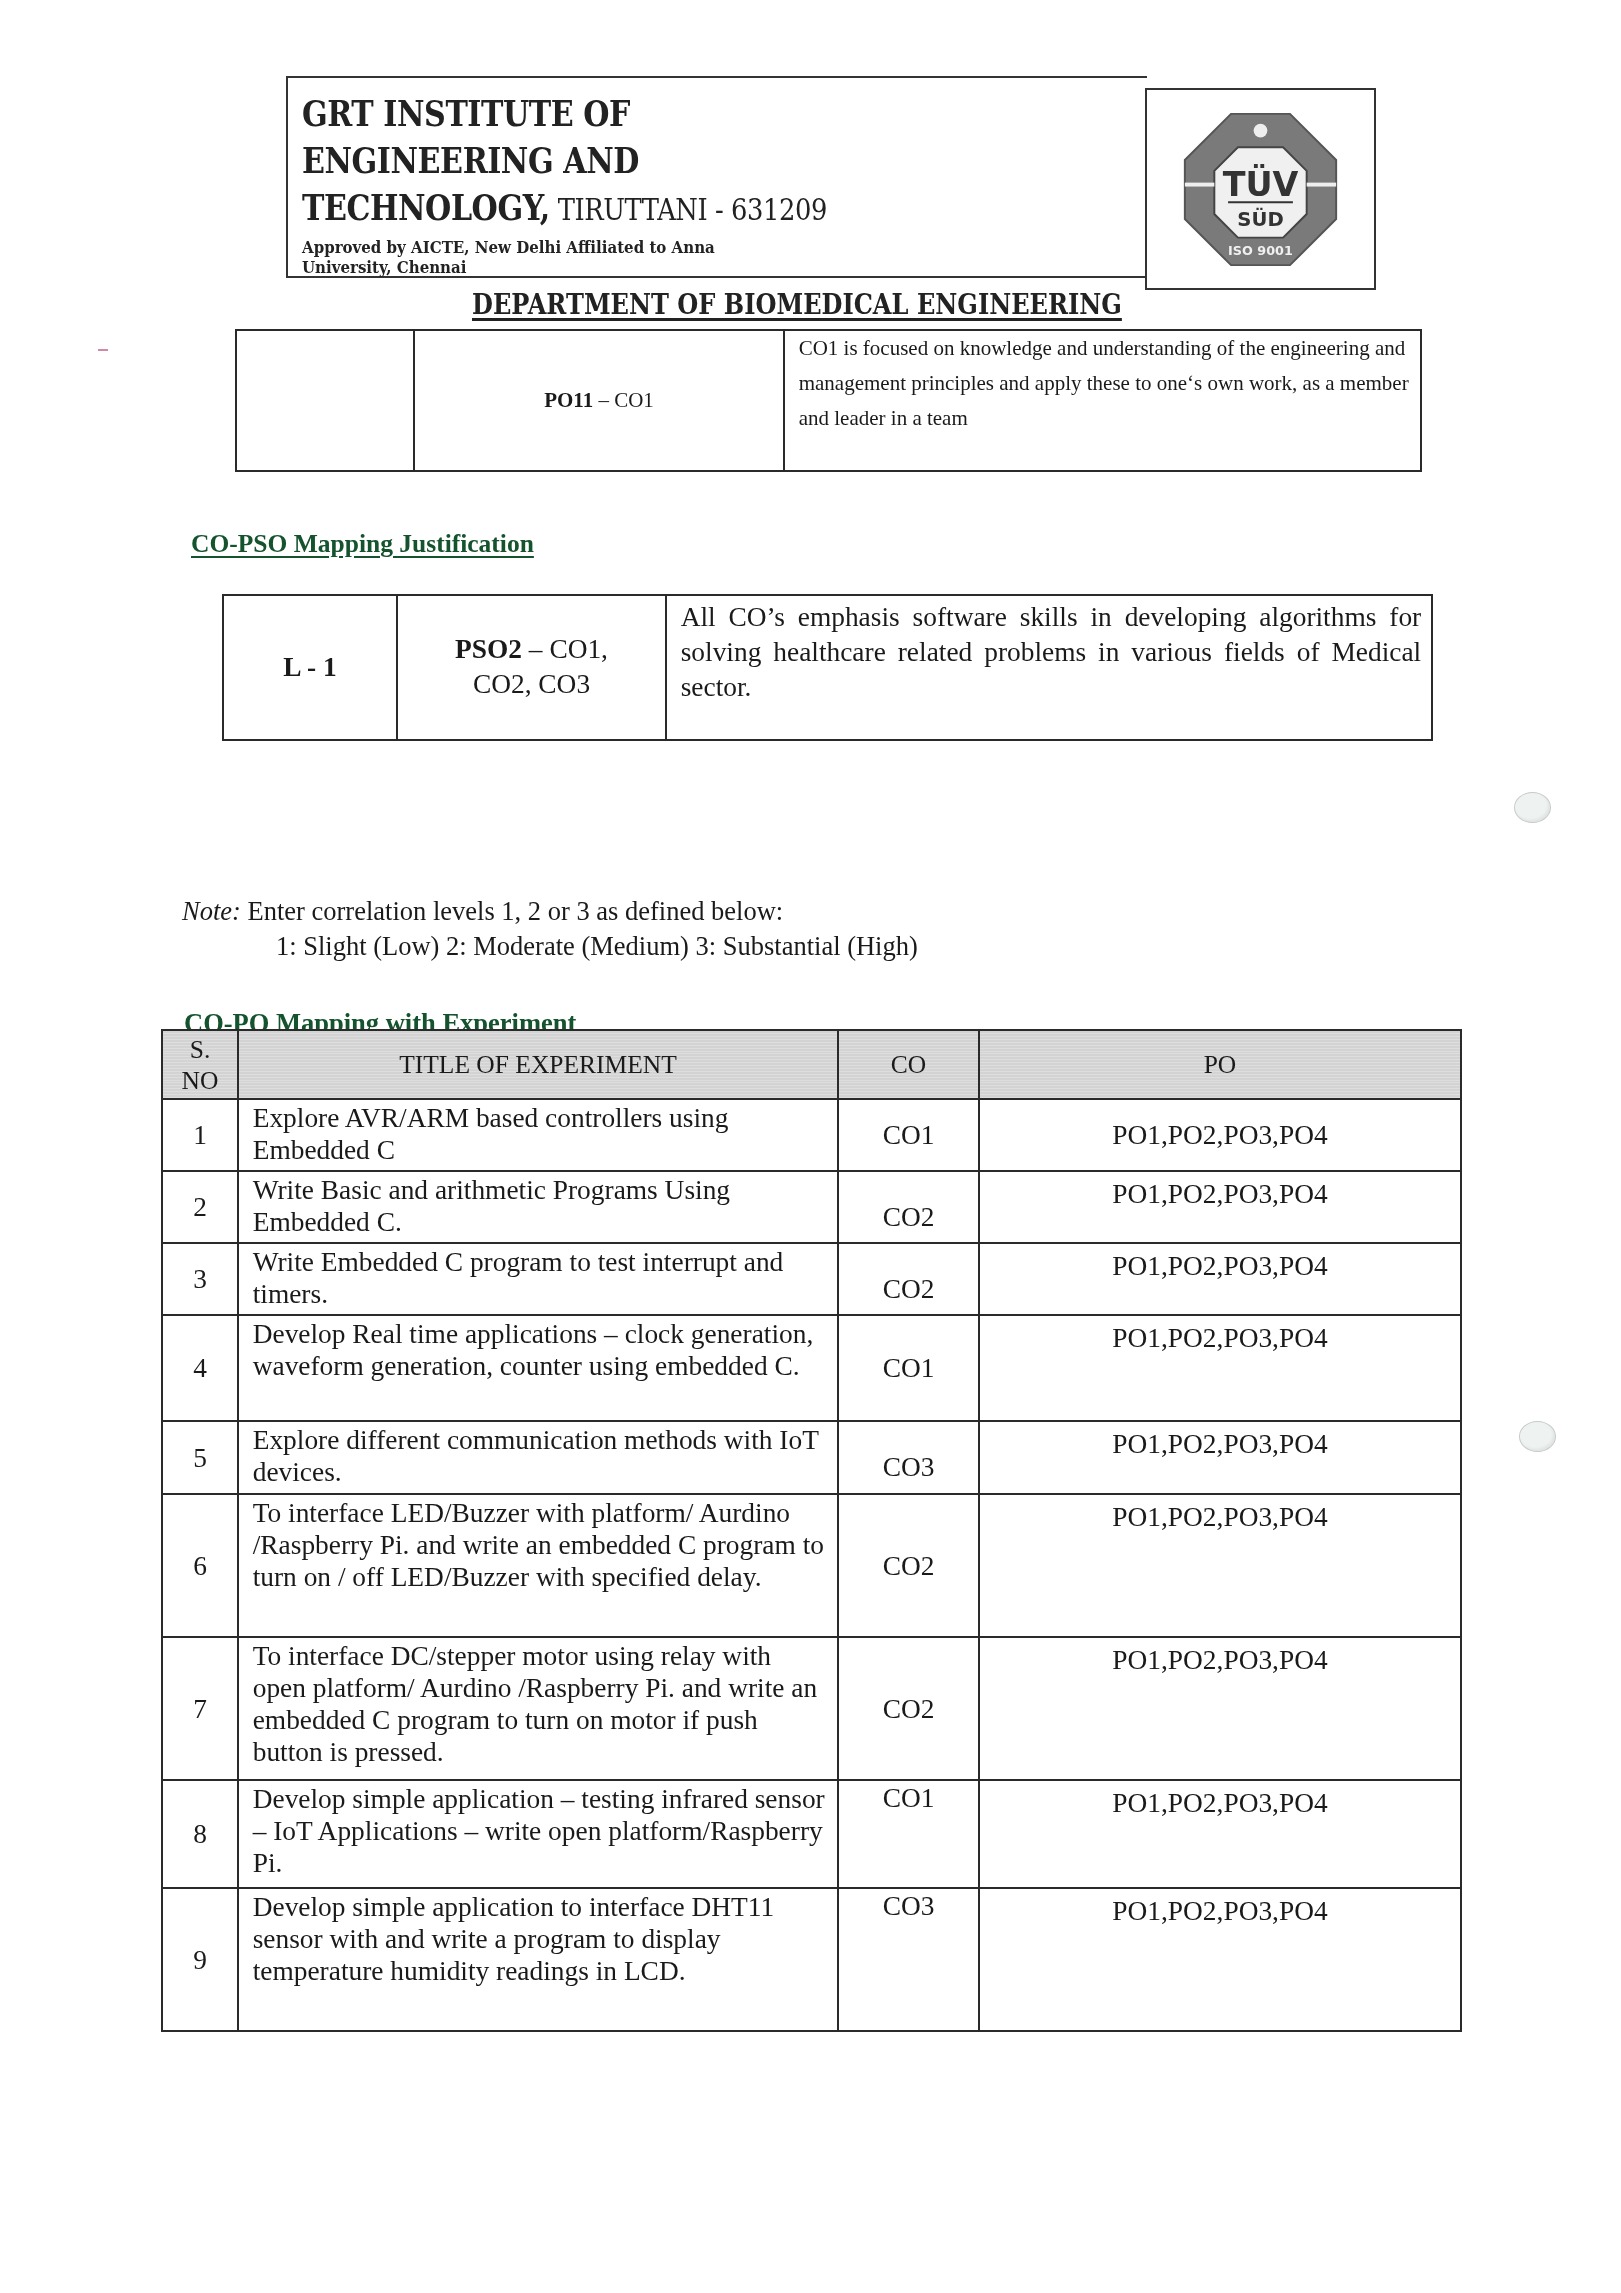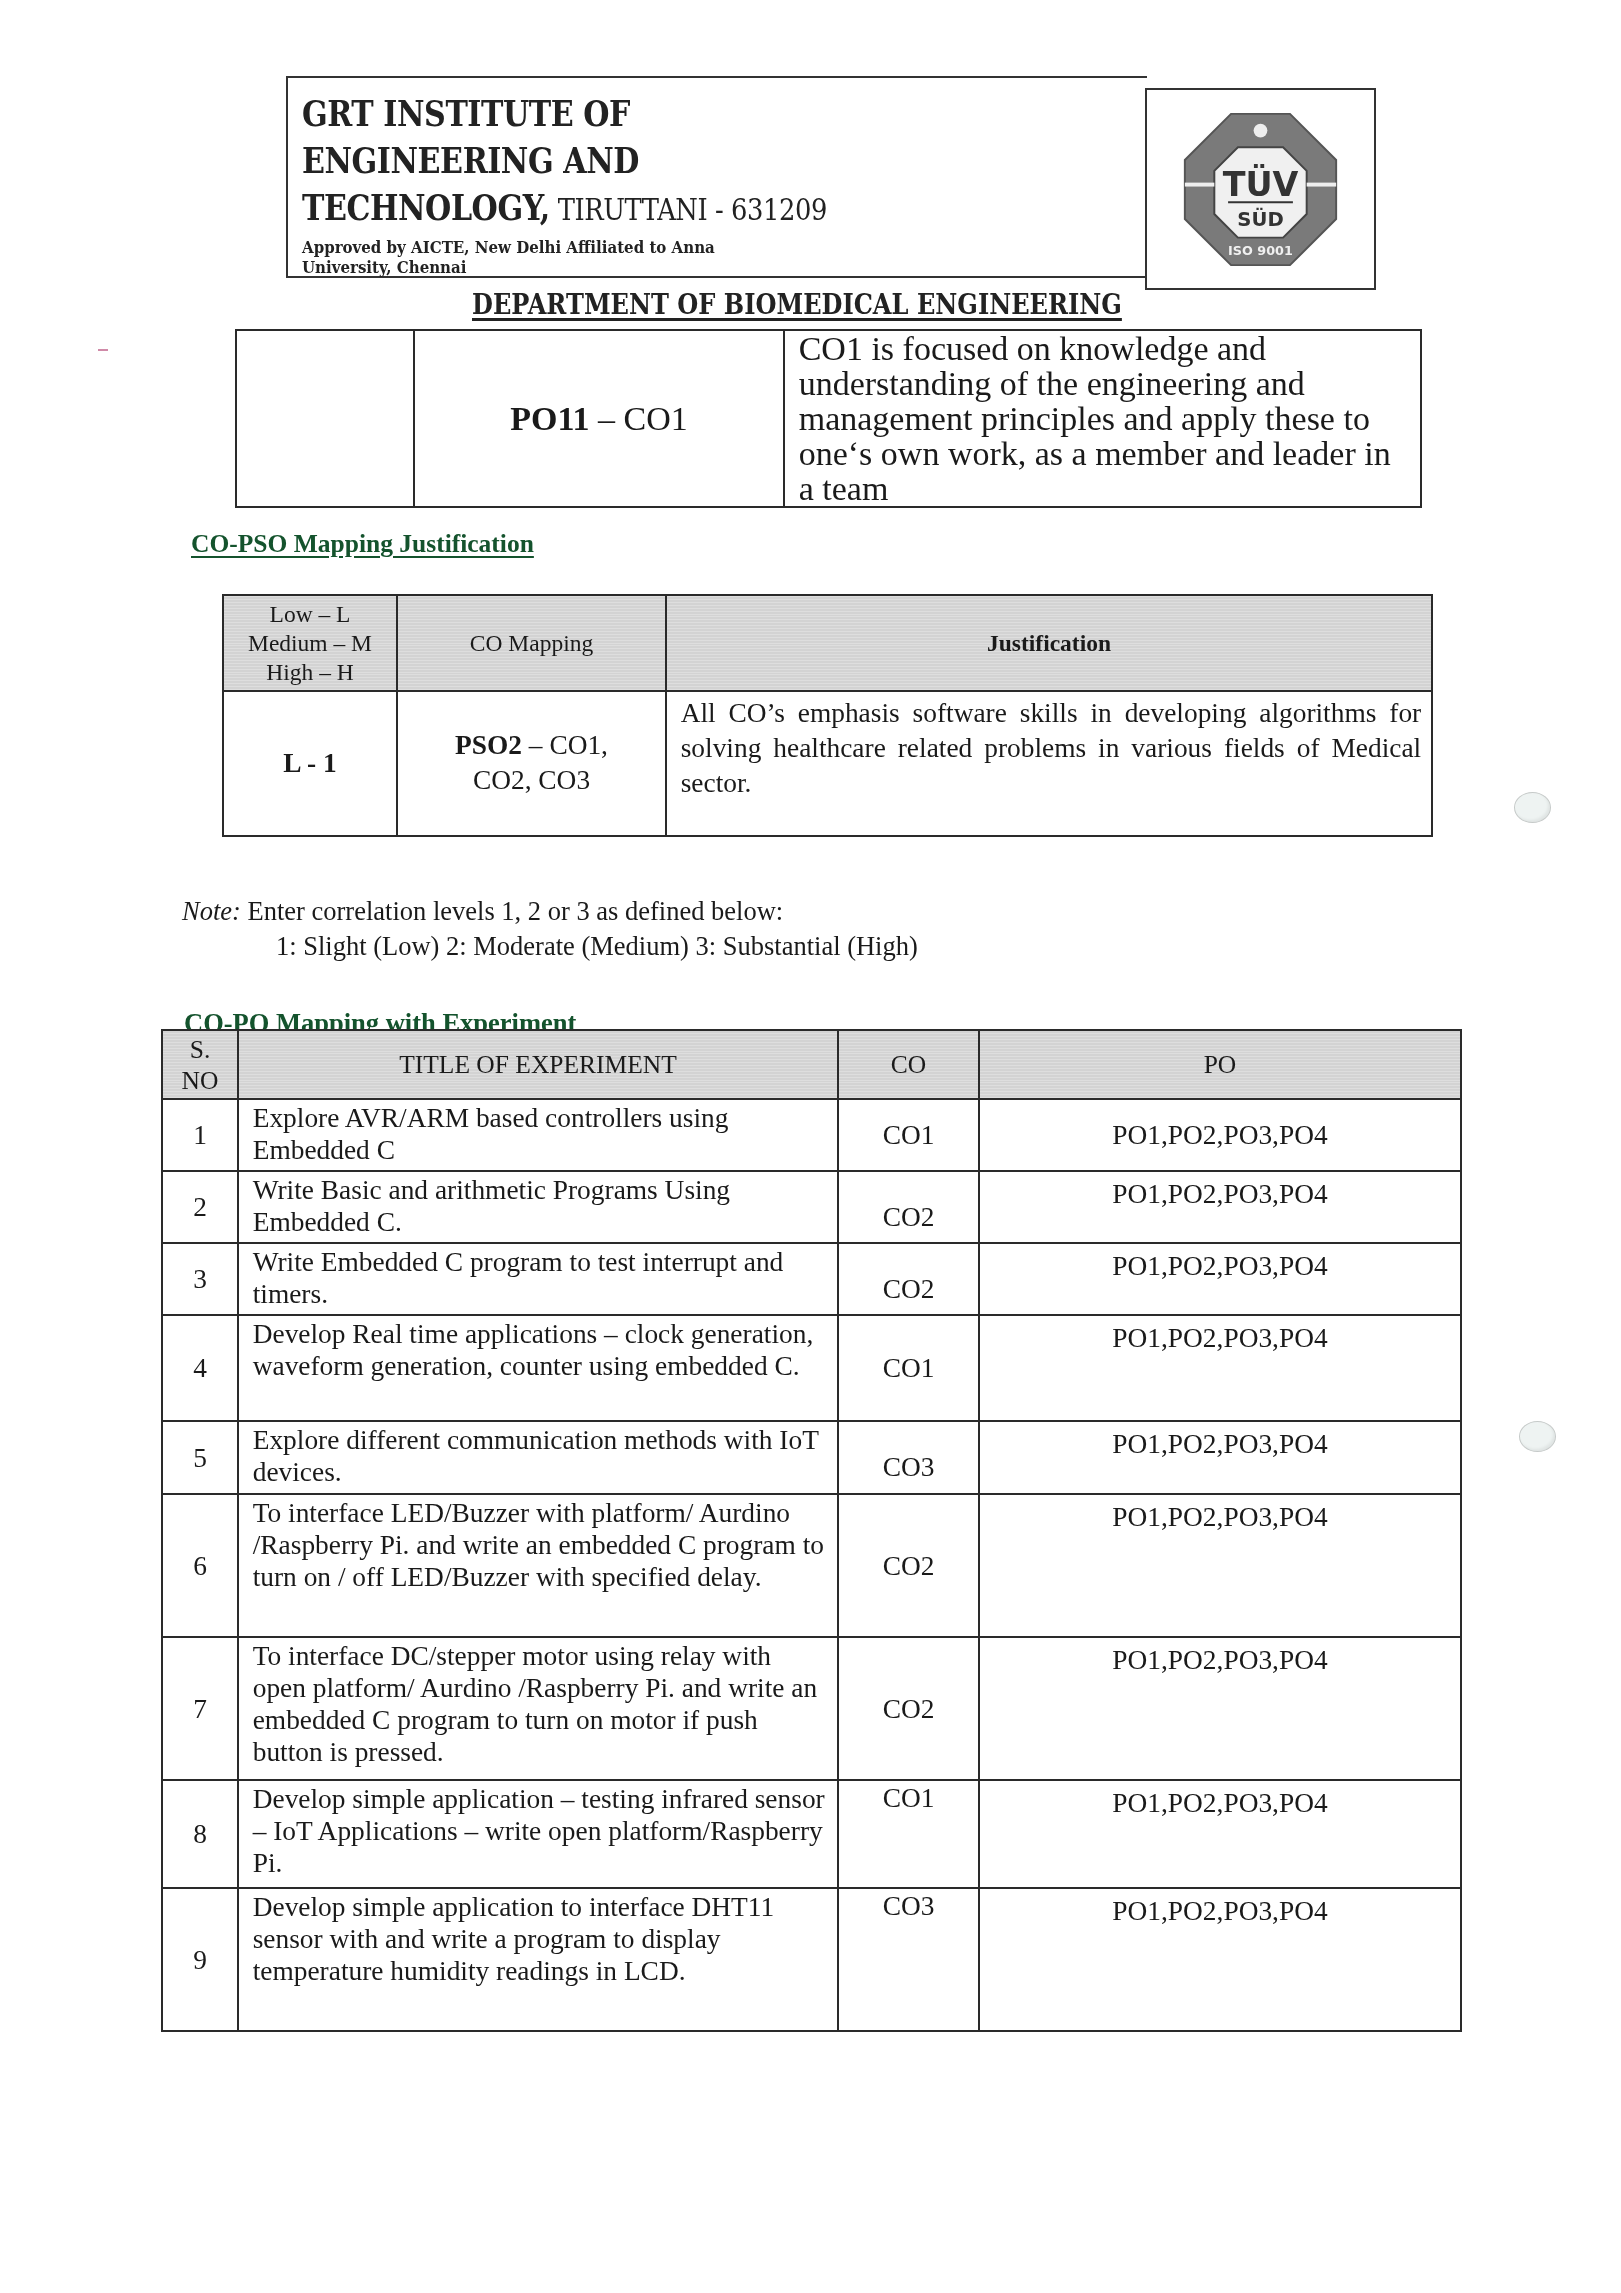--- a/index.html
+++ b/index.html
@@ -33,21 +33,21 @@
     left: 472px; top: 288px; font-family: "DejaVu Serif", serif; font-weight: bold; font-size: 27.4px;
     color: #222; text-decoration: underline; text-decoration-thickness: 2.9px; text-underline-offset: 3.9px;
     transform: scaleX(0.88); transform-origin: left top; white-space: nowrap;
   }
 
   
   table { border-collapse: collapse; table-layout: fixed; }
   td, th { border: 2px solid #2a2a2a; }
 
   .po11-table { left: 235px; top: 329px; width: 1186px; }
-  .po11-table td { font-size: 34px; line-height: 35px; height: 137px; }
+  .po11-table td { font-size: 21px; line-height: 35px; height: 137px; }
   .po11-table .mid { text-align: center; vertical-align: middle; }
   .po11-table .just { padding: 0 7.8px 0 13.7px; vertical-align: top; }
 
   .section-title {
     font-weight: bold; font-size: 25.5px; color: #14532d; text-decoration: underline;
     text-decoration-thickness: 2px; text-underline-offset: 3.9px; white-space: nowrap;
   }
   .pso-title { left: 191px; top: 529px; }
 
   .pso-table { left: 222px; top: 594px; width: 1210px; }
@@ -136,29 +136,20 @@
 
 <div class="abs section-title pso-title">CO-PSO Mapping Justification</div>
 
 <table class="abs pso-table">
   <colgroup>
       <col style="width:174px">
       <col style="width:269px">
       <col style="width:766px">
     </colgroup>
   <tbody>
-      <tr>
-    <th>
-      <div>Low – L</div>
-      <div>Medium – M</div>
-      <div>High – H</div>
-    </th>
-    <th>CO Mapping</th>
-    <th class="bold">Justification</th>
-  </tr>
   <tr>
     <td style="font-weight:bold">L - 1</td>
     <td>
       <div><b>PSO2</b><span> – CO1,</span></div>
       <div>CO2, CO3</div>
     </td>
     <td class="just">All CO’s emphasis software skills in developing algorithms for solving healthcare related problems in various fields of Medical sector.</td>
   </tr>
 </tbody>
   </table>

